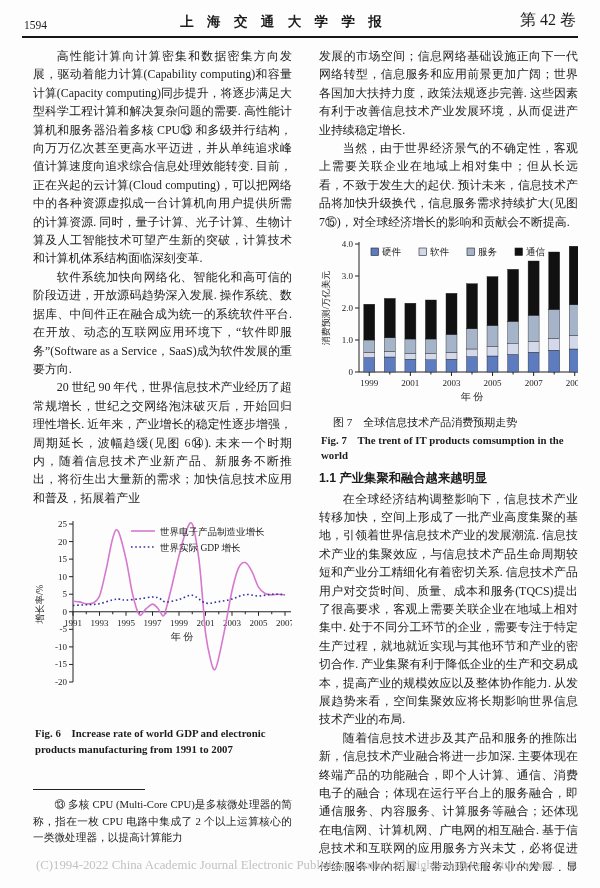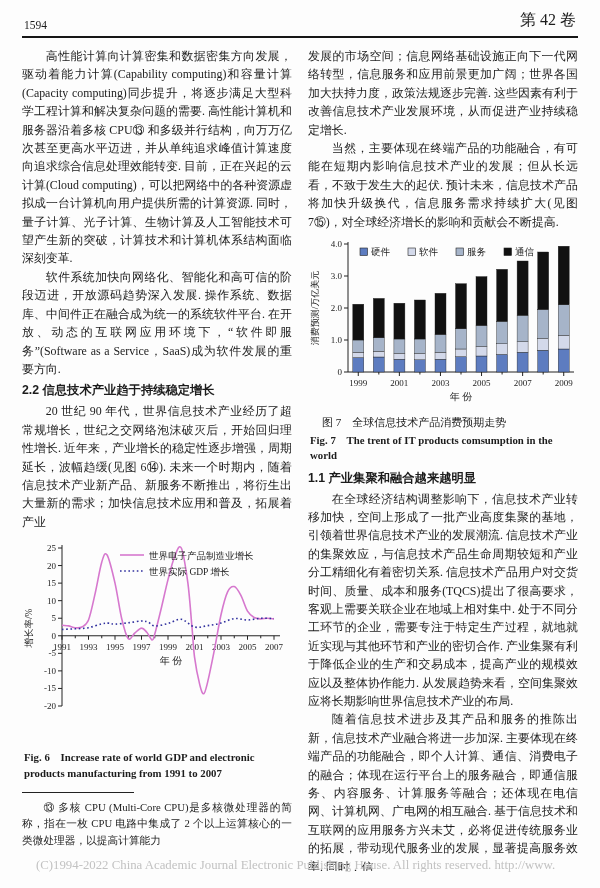--- a/index.html
+++ b/index.html
@@ -9,21 +9,21 @@
     font-family:"Liberation Serif","DejaVu Serif",serif;
   }
   .hdr {
     margin:0 22px; padding:10px 2px 5px; display:flex; align-items:flex-end;
     justify-content:space-between; border-bottom:2px solid #161616;
   }
   .hdr .pgno { font-size:11.5px; }
   .hdr .jtitle { font-size:13.5px; font-weight:600; letter-spacing:5px; }
   .hdr .vol { font-size:16px; }
   .columns { display:flex; gap:16px; padding:9px 22px 0; height:824px; }
-  .col { flex:1; min-width:0; display:flex; flex-direction:column; overflow:hidden; }
+  .col { flex:1; min-width:0; display:flex; flex-direction:column; overflow:hidden;margin-left:11px; }
   .para { margin:0; font-size:11.9px; line-height:18.4px; text-align:justify; }
   .ind { text-indent:2em; }
   h3.sec {
     margin:4px 0 3px; font-family:"Liberation Sans",sans-serif;
     font-size:12.3px; font-weight:bold;
   }
   figure { margin:7px 0 2px; }
   .cap-cn { font-size:11px; line-height:15.5px; text-align:left; margin-top:3px; padding:0 14px; }
   .cap-en { font-size:10.8px; font-weight:bold; line-height:15.5px; text-align:left; margin-top:2px; padding:0 2px; }
   .footnotes { margin-top:auto; padding-bottom:26px; }
@@ -40,29 +40,29 @@
     letter-spacing:2px; pointer-events:none;
   }
 </style>
 </head>
 <body>
 
 <div class="page">
 
   <div class="hdr">
     <span class="pgno">1594</span>
+    <span class="jtitle">上 海 交 通 大 学 学 报</span>
     <span class="vol">第 42 卷</span>
   </div>
 
   <div class="columns">
 
     <div class="col">
       <p class="para ind">高性能计算向计算密集和数据密集方向发展，驱动着能力计算(Capability computing)和容量计算(Capacity computing)同步提升，将逐步满足大型科学工程计算和解决复杂问题的需要. 高性能计算机和服务器沿着多核 CPU⑬ 和多级并行结构，向万万亿次甚至更高水平迈进，并从单纯追求峰值计算速度向追求综合信息处理效能转变. 目前，正在兴起的云计算(Cloud computing)，可以把网络中的各种资源虚拟成一台计算机向用户提供所需的计算资源. 同时，量子计算、光子计算、生物计算及人工智能技术可望产生新的突破，计算技术和计算机体系结构面临深刻变革.</p>
       <p class="para ind">软件系统加快向网络化、智能化和高可信的阶段迈进，开放源码趋势深入发展. 操作系统、数据库、中间件正在融合成为统一的系统软件平台. 在开放、动态的互联网应用环境下，“软件即服务”(Software as a Service，SaaS)成为软件发展的重要方向.</p>
-      <h3 class="sec">2.2  信息技术产业趋于持续稳定增长</h3>
       <p class="para ind">20 世纪 90 年代，世界信息技术产业经历了超常规增长，世纪之交网络泡沫破灭后，开始回归理性增长. 近年来，产业增长的稳定性逐步增强，周期延长，波幅趋缓(见图 6⑭). 未来一个时期内，随着信息技术产业新产品、新服务不断推出，将衍生出大量新的需求；加快信息技术应用和普及，拓展着产业</p>
 
       <figure>
         <svg id="fig6-svg" width="268" height="206" viewBox="0 0 268 206">
             <g stroke="#222" stroke-width="1">
               <line x1="40" y1="7" x2="40" y2="168"></line>
               <line x1="40" y1="97.77777777777777" x2="258" y2="97.77777777777777"></line>
               <line x1="36" y1="168" x2="40" y2="168"></line>
               <line x1="36" y1="150.44444444444446" x2="40" y2="150.44444444444446"></line>
               <line x1="36" y1="132.88888888888889" x2="40" y2="132.88888888888889"></line>
@@ -124,21 +124,21 @@
 
       <div class="footnotes">
         <div class="fnrule"></div>
         <p class="fn">⑬ 多核 CPU (Multi-Core CPU)是多核微处理器的简称，指在一枚 CPU 电路中集成了 2 个以上运算核心的一类微处理器，以提高计算能力</p>
 
       </div>
     </div>
 
     <div class="col">
       <p class="para">发展的市场空间；信息网络基础设施正向下一代网络转型，信息服务和应用前景更加广阔；世界各国加大扶持力度，政策法规逐步完善. 这些因素有利于改善信息技术产业发展环境，从而促进产业持续稳定增长.</p>
-      <p class="para ind">当然，主要体现在终端产品的功能融合，有可能在短期内影响信息技术产业的发展；但从长远看，不致于发生大的起伏. 预计未来，信息技术产品将加快升级换代，信息服务需求持续扩大(见图 7⑮)，对全球经济增长的影响和贡献会不断提高.</p>
+      <p class="para ind">当然，由于世界经济景气的不确定性，客观上需要关联企业在地域上相对集中；但从长远看，不致于发生大的起伏. 预计未来，信息技术产品将加快升级换代，信息服务需求持续扩大(见图 7⑮)，对全球经济增长的影响和贡献会不断提高.</p>
 
       <figure>
         <svg id="fig7-svg" width="272" height="170" viewBox="0 0 272 170">
             <g stroke="#222" stroke-width="1">
               <line x1="40" y1="4" x2="40" y2="134"></line>
               <line x1="40" y1="134" x2="266" y2="134"></line>
               <line x1="36" y1="134" x2="40" y2="134"></line>
               <line x1="36" y1="102" x2="40" y2="102"></line>
               <line x1="36" y1="70" x2="40" y2="70"></line>
               <line x1="36" y1="38" x2="40" y2="38"></line>

